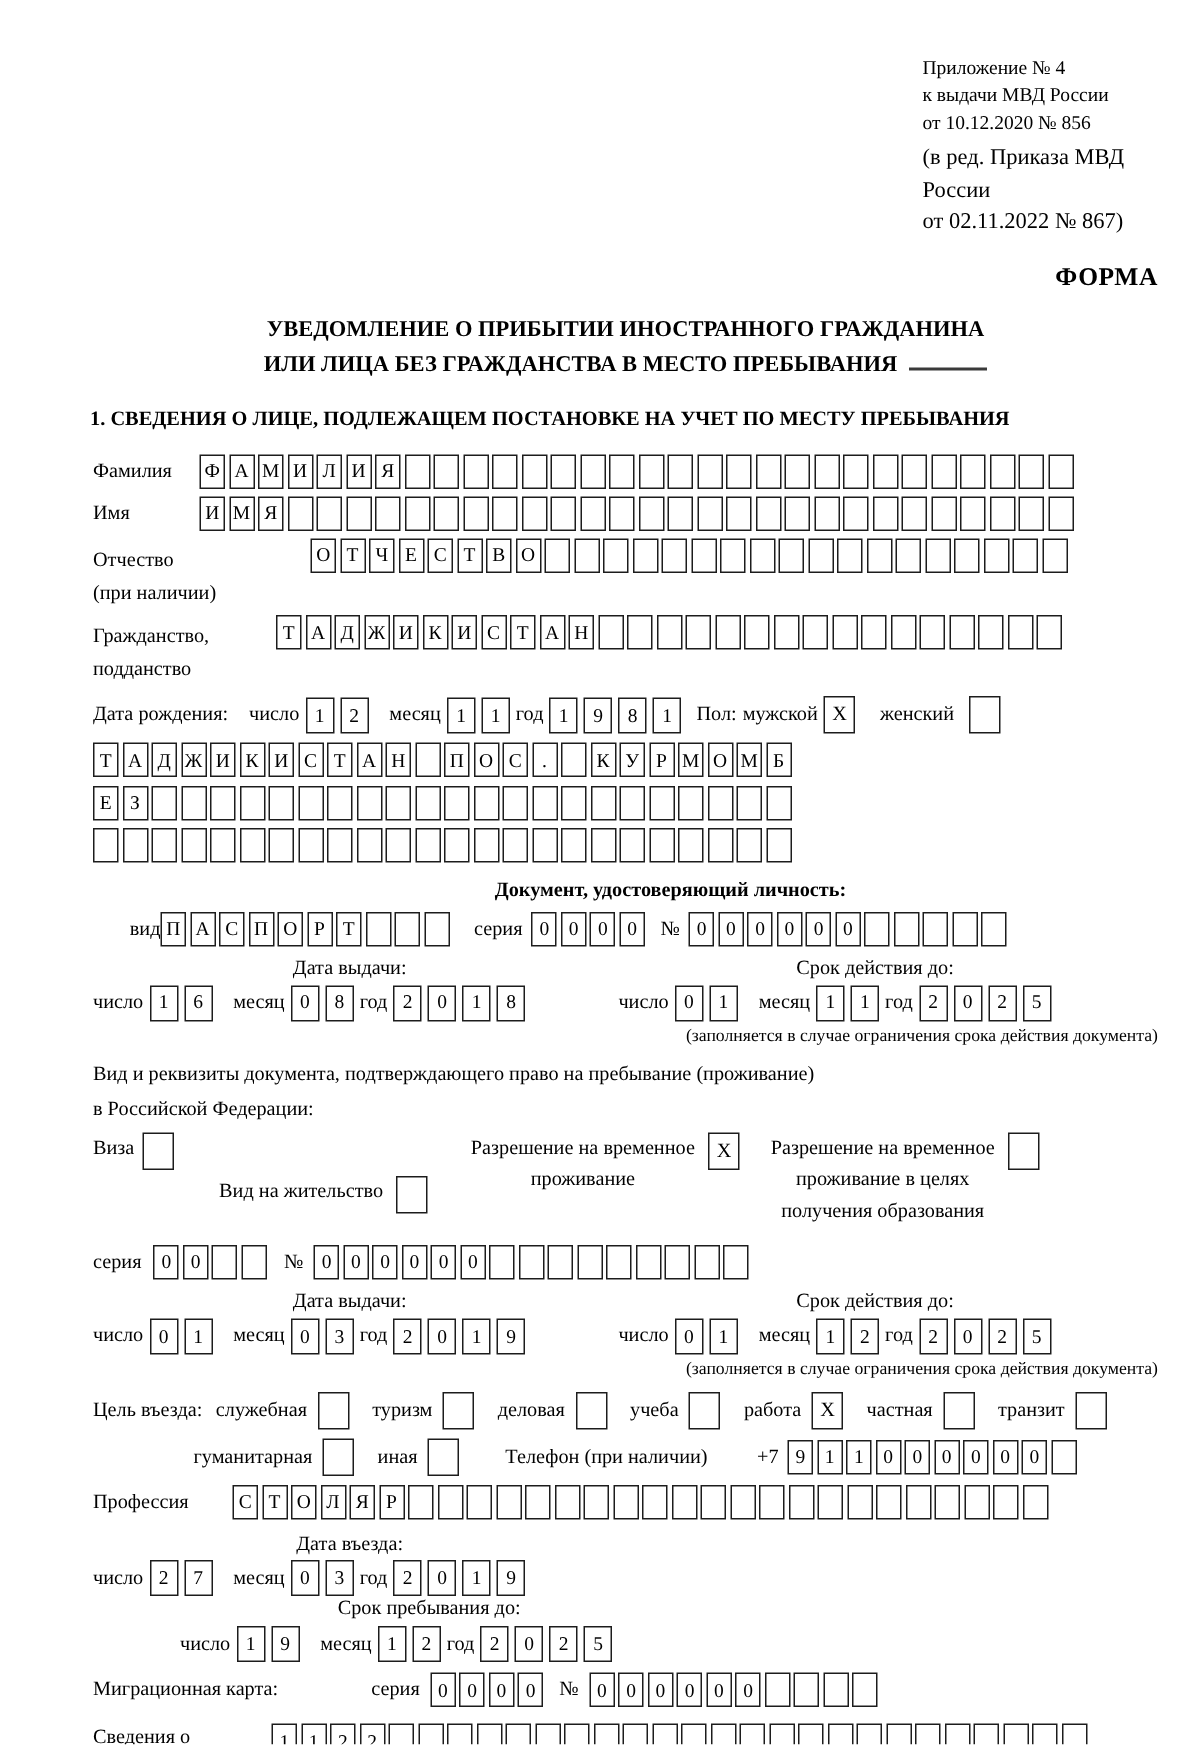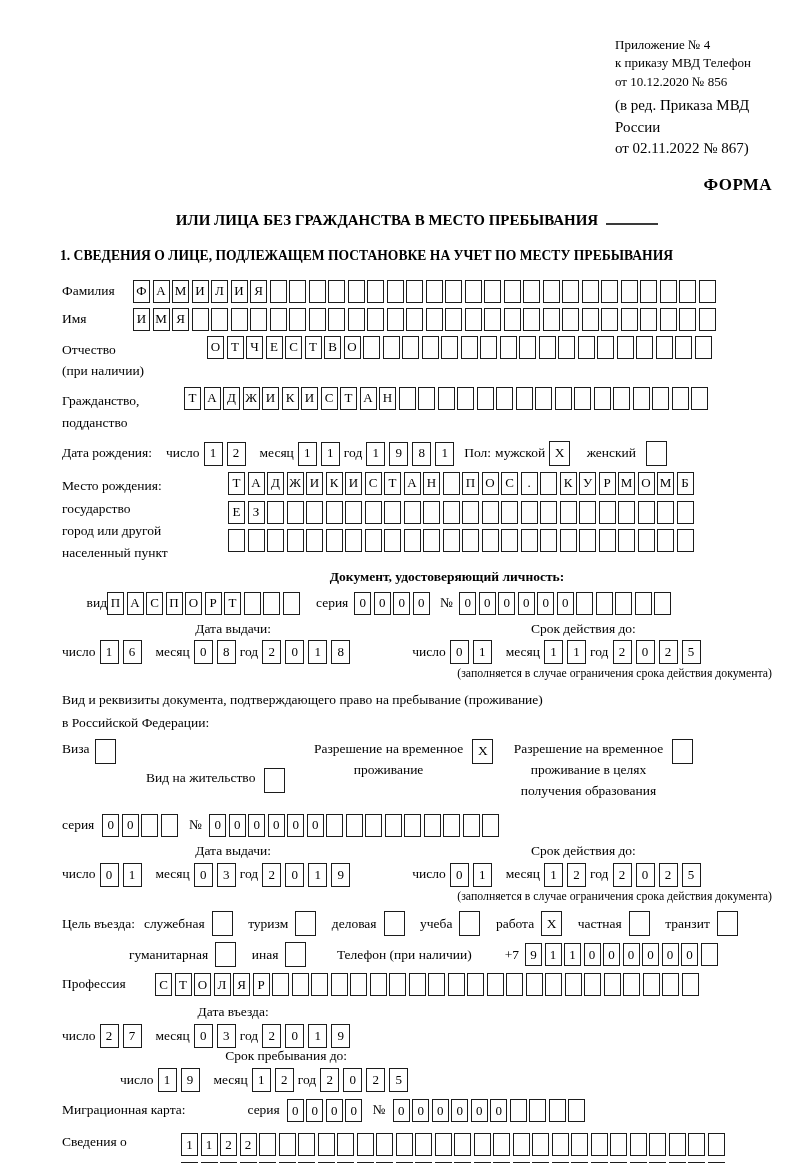--- a/index.html
+++ b/index.html
@@ -55,28 +55,29 @@
   .plab.first{margin-left:0;}
   .indent67{padding-left:67px;}
 </style>
 </head>
 <body>
 
 <div class="page">
 
   <div class="appendix">
     <div>Приложение № 4</div>
-    <div>к приказу МВД Телефон</div>
+    <div>к выдачи МВД России</div>
     <div>от 10.12.2020 № 856</div>
     <div class="amend first">(в ред. Приказа МВД России</div>
     <div class="amend">от 02.11.2022 № 867)</div>
   </div>
   <div class="forma">ФОРМА</div>
 
   <div class="title">
+    <div>УВЕДОМЛЕНИЕ О ПРИБЫТИИ ИНОСТРАННОГО ГРАЖДАНИНА</div>
     <div><span>ИЛИ ЛИЦА БЕЗ ГРАЖДАНСТВА В МЕСТО ПРЕБЫВАНИЯ</span><span class="tblank"></span></div>
   </div>
 
   <div class="sect">1. СВЕДЕНИЯ О ЛИЦЕ, ПОДЛЕЖАЩЕМ ПОСТАНОВКЕ НА УЧЕТ ПО МЕСТУ ПРЕБЫВАНИЯ</div>
 
   <div class="frow">
     <div class="flabel w71">Фамилия</div>
     <div class="cells">
         <span class="cell">Ф</span>
         <span class="cell">А</span>
@@ -238,26 +239,20 @@
         <span class="cell">1</span>
       </span>
     <span class="dl" style="margin-left:6px;">Пол:</span>
     <span class="dl">мужской</span>
     <span class="cell cb">X</span>
     <span class="dl gap14">женский</span>
     <span class="cell cb" style="margin-left:6px;"></span>
   </div>
 
   <div class="frow" style="margin-top:6px;margin-bottom:2px;">
-    <div class="flabel w166" style="line-height:1.66;">
-      <div>Место рождения:</div>
-      <div>государство</div>
-      <div>город или другой</div>
-      <div>населенный пункт</div>
-    </div>
     <div class="stack">
       <div class="cells">
           <span class="cell">Т</span>
           <span class="cell">А</span>
           <span class="cell">Д</span>
           <span class="cell">Ж</span>
           <span class="cell">И</span>
           <span class="cell">К</span>
           <span class="cell">И</span>
           <span class="cell">С</span>

